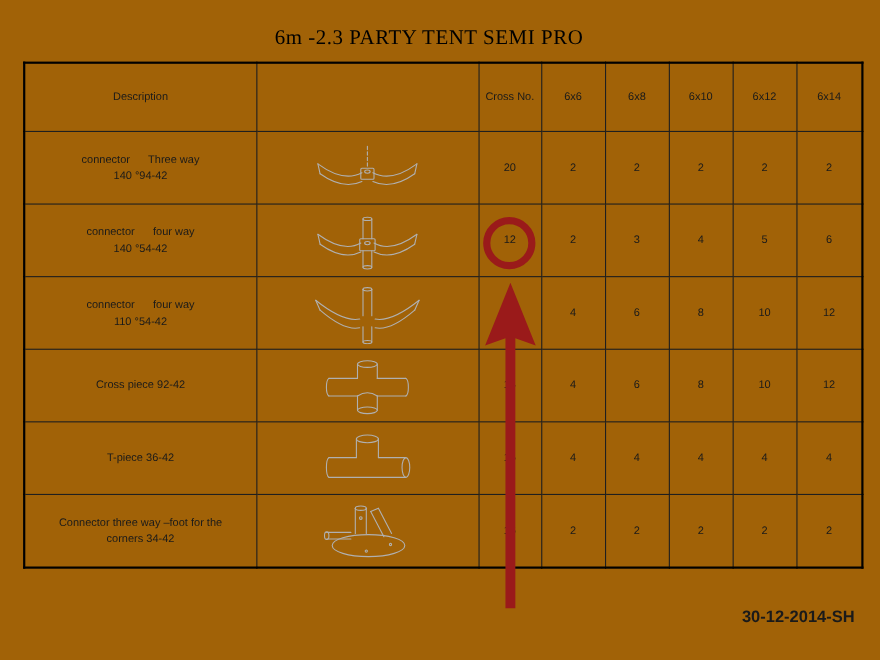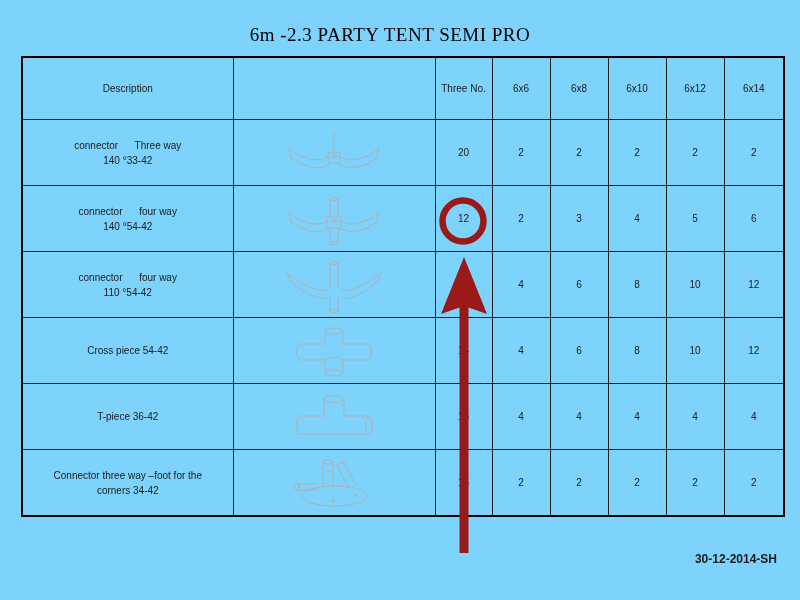--- a/index.html
+++ b/index.html
@@ -1,17 +1,17 @@
 <!DOCTYPE html>
 <html><head>
 <meta charset="utf-8">
 <style>
   html,body { margin:0; padding:0; background:#ffffff; }
   .page {
-    position:relative; width:800px; height:600px; background:#7dd3fc;
+    position:relative; width:800px; height:600px; background:#a16207;
     font-family:"Liberation Sans", sans-serif; color:#1a1a1a; overflow:hidden;
   }
   .title {
     position:absolute; top:24px; left:0; width:780px; text-align:center;
     font-family:"Liberation Serif","DejaVu Serif",serif; font-size:19px; color:#000;
     letter-spacing:0.5px;
   }
   table.parts {
     position:absolute; left:21px; top:56px; width:762px;
     border-collapse:collapse; table-layout:fixed;
@@ -27,21 +27,21 @@
   td.desc { white-space:pre-wrap; line-height:1.5; }
   .ill { display:block; margin:0 auto; }
   .ill path, .ill rect, .ill ellipse, .ill circle {
     fill:none; stroke:#b0b0b0; stroke-width:1; stroke-linecap:round;
   }
   .overlay {
     position:absolute; top:0; left:0; pointer-events:none;
   }
   .footer {
     position:absolute; top:552px; right:23px;
-    font-size:12px; font-weight:700; color:#1a1a1a;
+    font-size:15px; font-weight:700; color:#1a1a1a;
   }
 </style>
 </head>
 <body>
 
 <div class="page">
 
   <div class="title">6m -2.3 PARTY TENT SEMI PRO</div>
 
   <table class="parts">
@@ -52,33 +52,33 @@
       <col style="width:58px">
         <col style="width:58px">
         <col style="width:58px">
       <col style="width:58px">
         <col style="width:60px">
     </colgroup>
     <thead>
       <tr>
         <th>Description</th>
         <th></th>
-        <th>Three No.</th>
+        <th>Cross No.</th>
         <th>6x6</th>
         <th>6x8</th>
         <th>6x10</th>
         <th>6x12</th>
         <th>6x14</th>
       </tr>
     </thead>
     <tbody>
 
       <tr>
         <td class="desc">connector      Three way
-140 °33-42</td>
+140 °94-42</td>
         <td>
           <svg class="ill" width="110" height="56" viewBox="0 0 110 56">
             <path d="M10,24 Q33,41 50,32"></path>
               <path d="M12,33 Q33,48 50,40"></path>
               <path d="M10,24 L12,33"></path>
             <path d="M100,24 Q77,41 60,32"></path>
               <path d="M98,33 Q77,48 60,40"></path>
               <path d="M100,24 L98,33"></path>
             <rect x="49" y="28" width="12" height="10" rx="1"></rect>
               <ellipse cx="55" cy="31" rx="2.5" ry="1.5"></ellipse>
@@ -143,21 +143,21 @@
         </td>
         <td></td>
         <td>4</td>
         <td>6</td>
         <td>8</td>
         <td>10</td>
         <td>12</td>
       </tr>
 
       <tr>
-        <td class="desc">Cross piece 54-42</td>
+        <td class="desc">Cross piece 92-42</td>
         <td>
           <svg class="ill" width="110" height="56" viewBox="0 0 110 56">
             <ellipse cx="55" cy="8" rx="9" ry="3"></ellipse>
             <path d="M46,8 V21"></path>
               <path d="M64,8 V21"></path>
             <path d="M20,21 H46 M64,21 H90"></path>
               <path d="M20,37 H46 M64,37 H90"></path>
             <path d="M20,21 C17,23 17,35 20,37"></path>
               <path d="M90,21 C93,23 93,35 90,37"></path>
             <path d="M46,37 Q55,31 64,37"></path>

